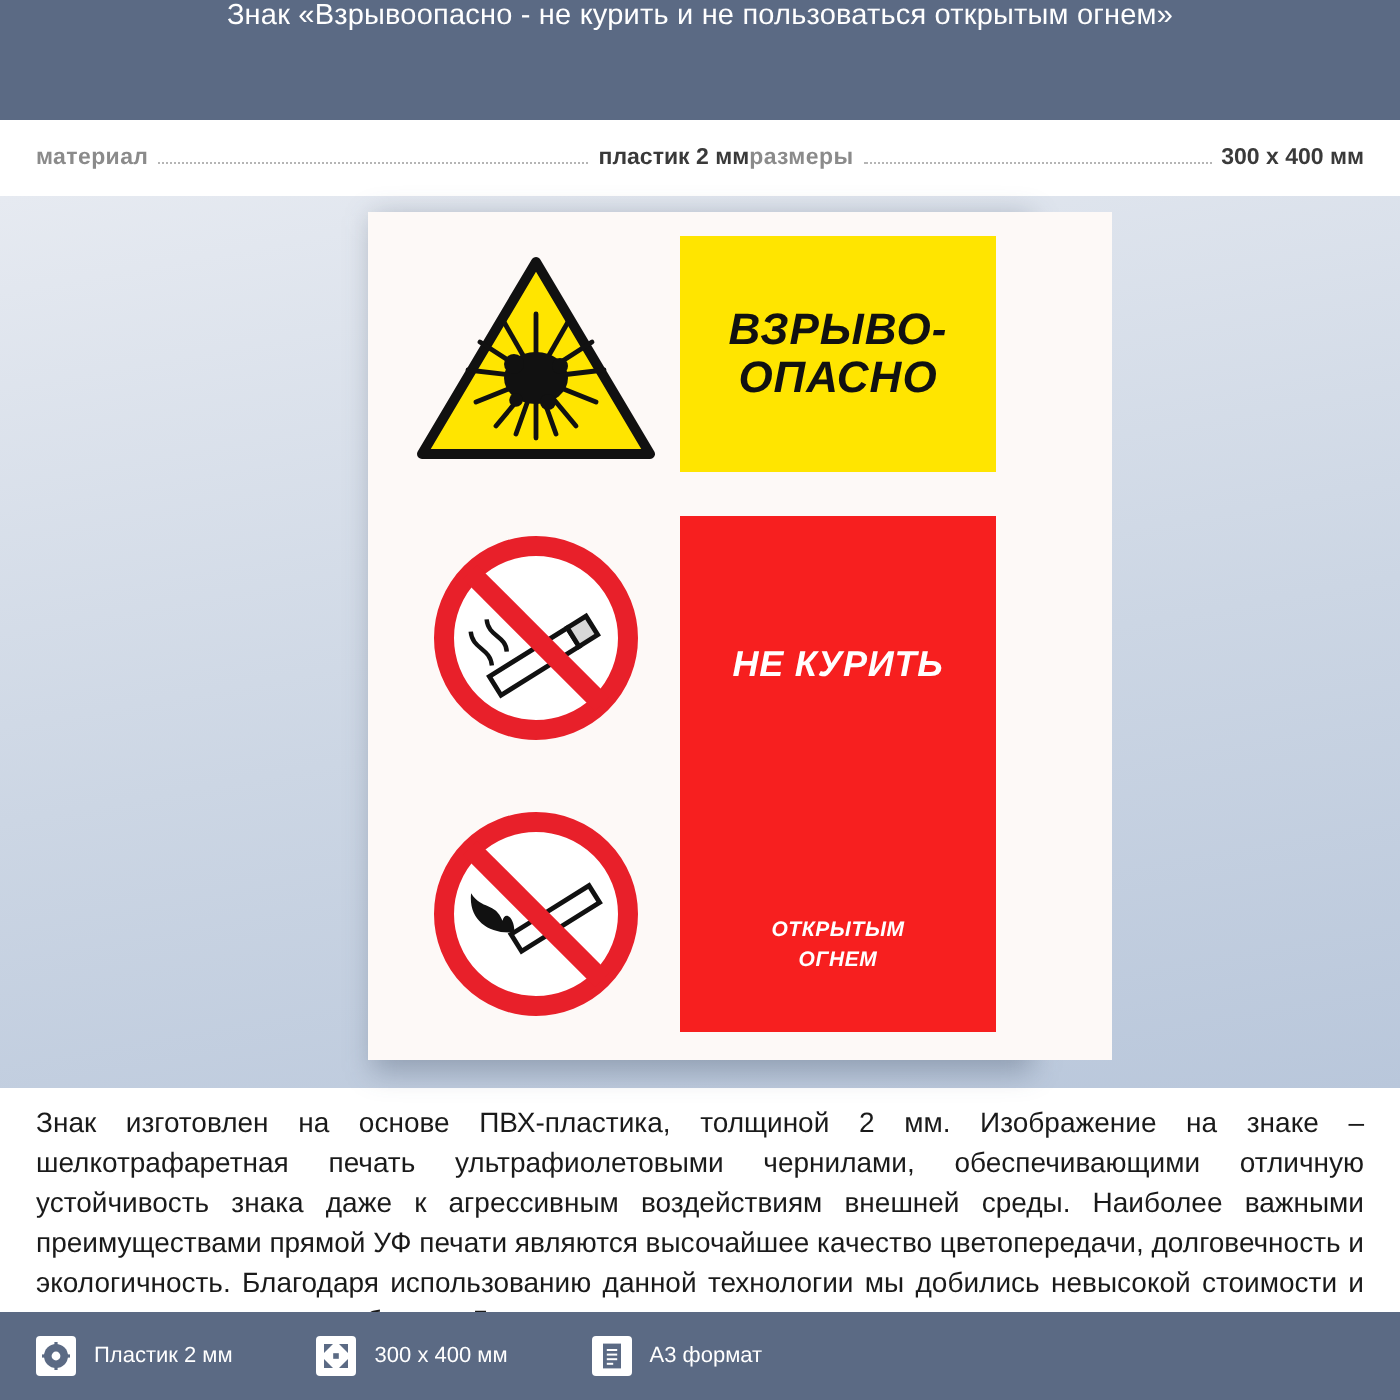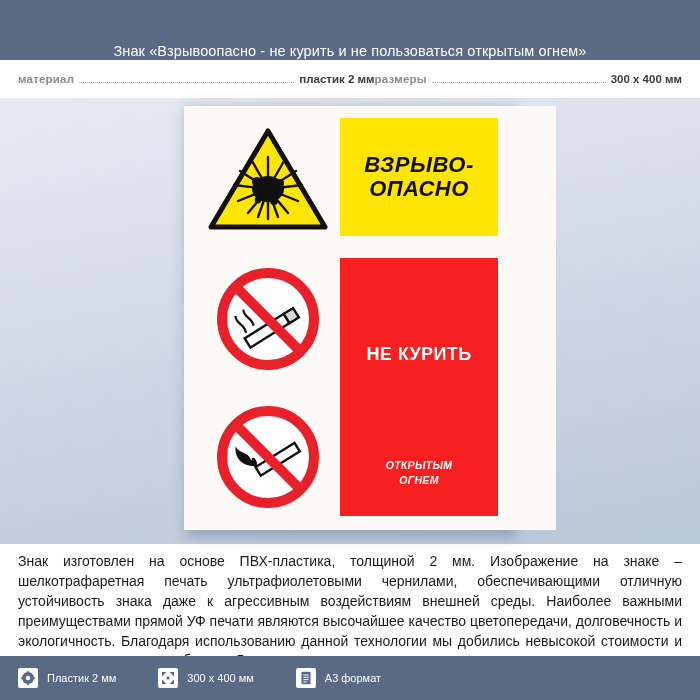--- a/index.html
+++ b/index.html
@@ -22,21 +22,21 @@
   }
 
   
   .header {
     position: absolute;
     left: 0; top: 0;
     width: 700px;
     height: 60px;
     background: #5b6a84;
     display: flex;
-    align-items: flex-end;
+    align-items: flex-start;
     justify-content: center;
     padding: 0 18px;
   }
   .header-title {
     color: #ffffff;
     font-size: 14.5px;
     font-weight: normal;
     letter-spacing: 0.1px;
     text-align: center;
     line-height: 1.2;
@@ -152,25 +152,26 @@
   
   .panel-red {
     position: absolute;
     left: 144px; top: 140px;
     width: 158px; height: 258px;
     background: #f71f1f;
   }
   .red-top-text {
     position: absolute;
     left: 0; right: 0;
-    top: 86px;
+    top: 64px;
     text-align: center;
     color: #ffffff;
     font-size: 18px;
     font-weight: bold;
+    font-style: italic;
     letter-spacing: 0.4px;
   }
   .red-bottom-text {
     position: absolute;
     left: 0; right: 0;
     bottom: 28px;
     text-align: center;
     color: #ffffff;
     font-size: 10.5px;
     font-weight: bold;

